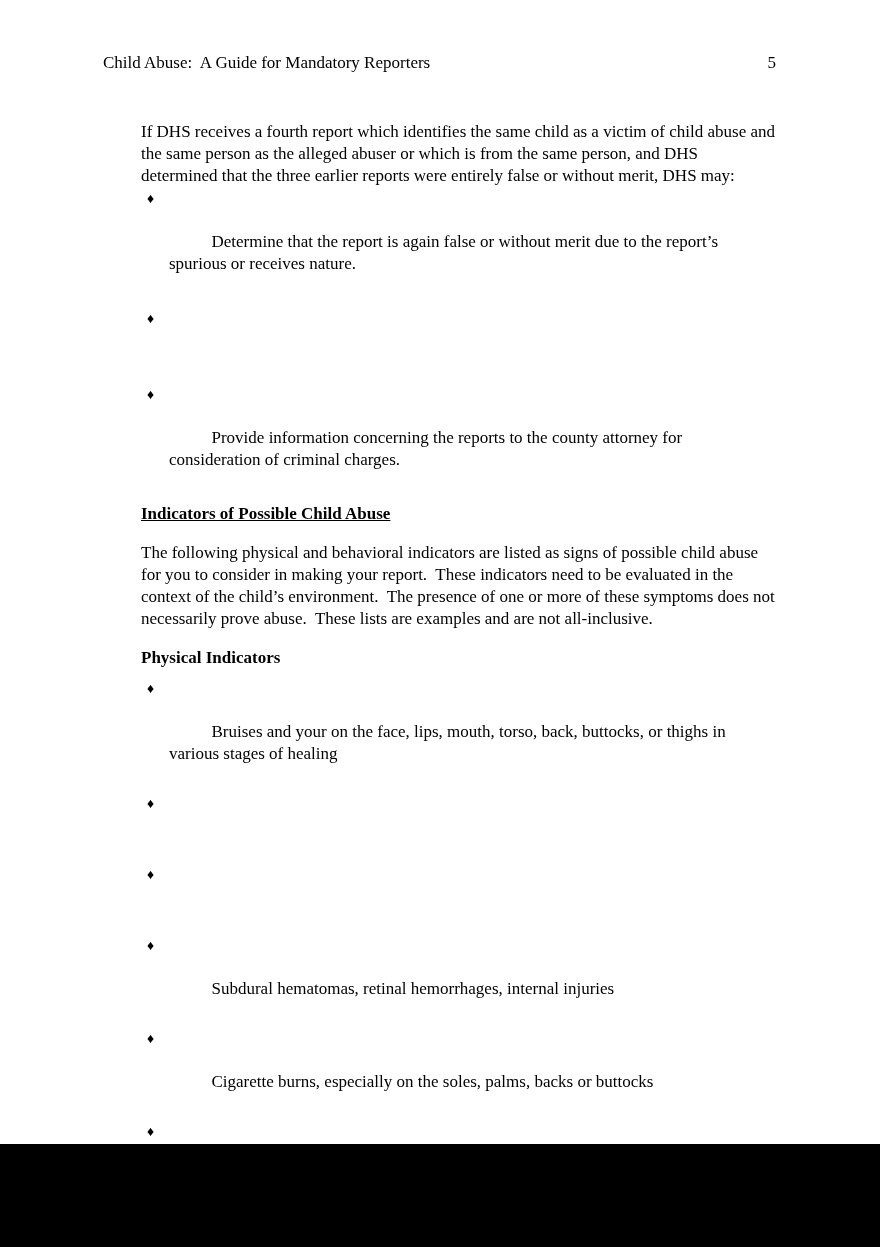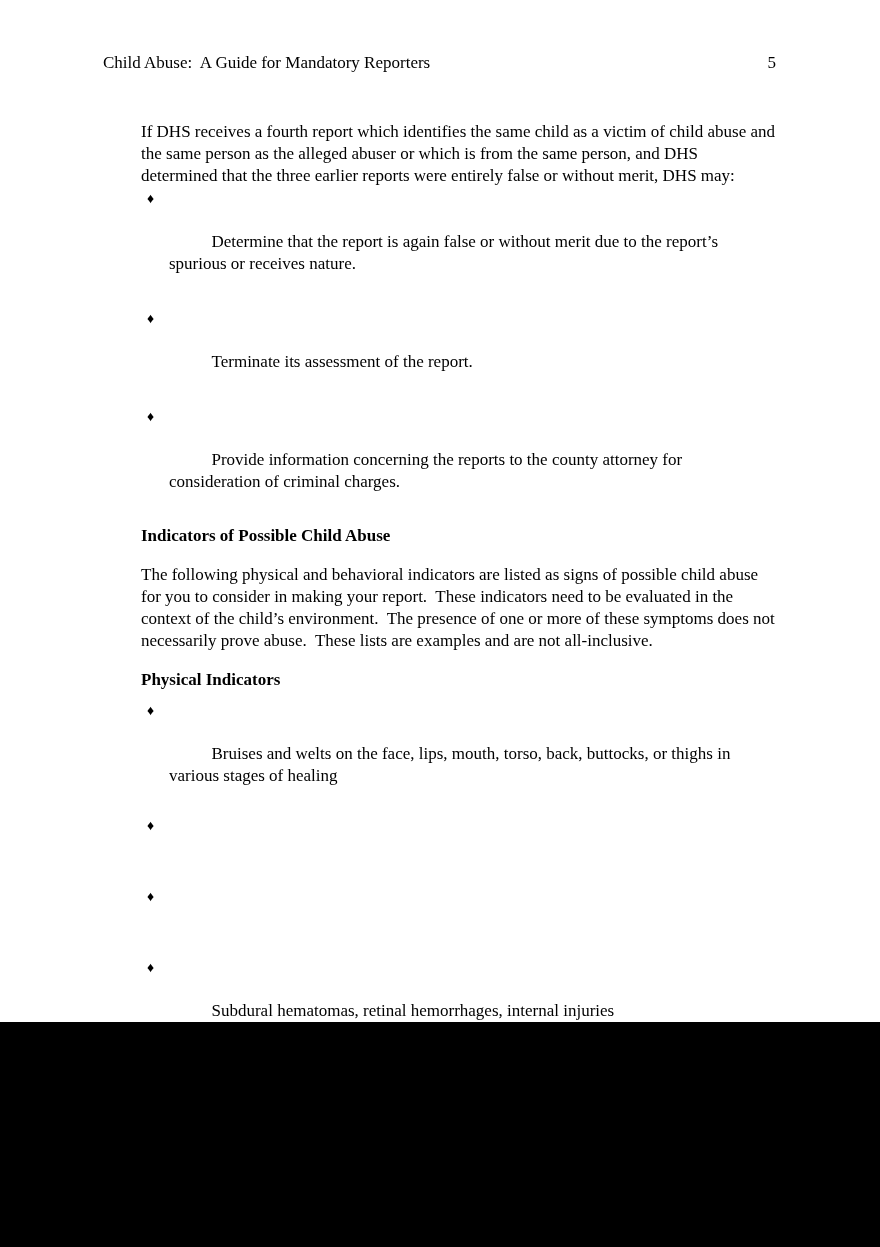--- a/index.html
+++ b/index.html
@@ -7,21 +7,21 @@
     --text-color: #000000;
     --viewer-bg: #000000;
   }
   * { margin: 0; padding: 0; box-sizing: border-box; }
   html, body { background: #000; }
   body { font-family: "Liberation Serif", "DejaVu Serif", serif; }
 
   .screen {
     position: relative;
     width: 880px;
-    height: 1022px;
+    height: 1246px;
     background: var(--viewer-bg);
     overflow: hidden;
   }
 
   .page {
     position: absolute;
     top: 0; left: 0;
     width: 880px;
     height: 1144px;
     background: var(--page-bg);
@@ -64,20 +64,21 @@
     left: 6px;
     top: 1px;
     font-size: 14px;
     line-height: 22px;
   }
 
   h2.section-heading {
     font-size: 17px;
     line-height: 22px;
     font-weight: bold;
+    text-decoration: underline;
     margin-top: 8px;
     margin-bottom: 17px;
   }
 
   h3.sub-heading {
     font-size: 17px;
     line-height: 22px;
     font-weight: bold;
     margin-bottom: 8px;
   }
@@ -106,38 +107,37 @@
 
       <p class="para">If DHS receives a fourth report which identifies the same child as a victim of child abuse and the same person as the alleged abuser or which is from the same person, and DHS determined that the three earlier reports were entirely false or without merit, DHS may:</p>
 
       <ul class="diamond-list spaced">
         <li>
           <span class="bullet">♦</span>
           <span>Determine that the report is again false or without merit due to the report’s spurious or receives nature.</span>
         </li>
         <li>
           <span class="bullet">♦</span>
-          <span>Terminate its assessment of the report.</span>
         </li>
         <li>
           <span class="bullet">♦</span>
           <span>Provide information concerning the reports to the county attorney for consideration of criminal charges.</span>
         </li>
       </ul>
 
       <h2 class="section-heading">Indicators of Possible Child Abuse</h2>
 
       <p class="para" style="margin-bottom:17px">The following physical and behavioral indicators are listed as signs of possible child abuse for you to consider in making your report.  These indicators need to be evaluated in the context of the child’s environment.  The presence of one or more of these symptoms does not necessarily prove abuse.  These lists are examples and are not all-inclusive.</p>
 
       <h3 class="sub-heading">Physical Indicators</h3>
 
       <ul class="diamond-list tight">
         <li>
           <span class="bullet">♦</span>
-          <span>Bruises and welts on the face, lips, mouth, torso, back, buttocks, or thighs in various stages of healing</span>
+          <span>Bruises and your on the face, lips, mouth, torso, back, buttocks, or thighs in various stages of healing</span>
         </li>
         <li>
           <span class="bullet">♦</span>
         </li>
         <li>
           <span class="bullet">♦</span>
         </li>
         <li>
           <span class="bullet">♦</span>
           <span>Subdural hematomas, retinal hemorrhages, internal injuries</span>

